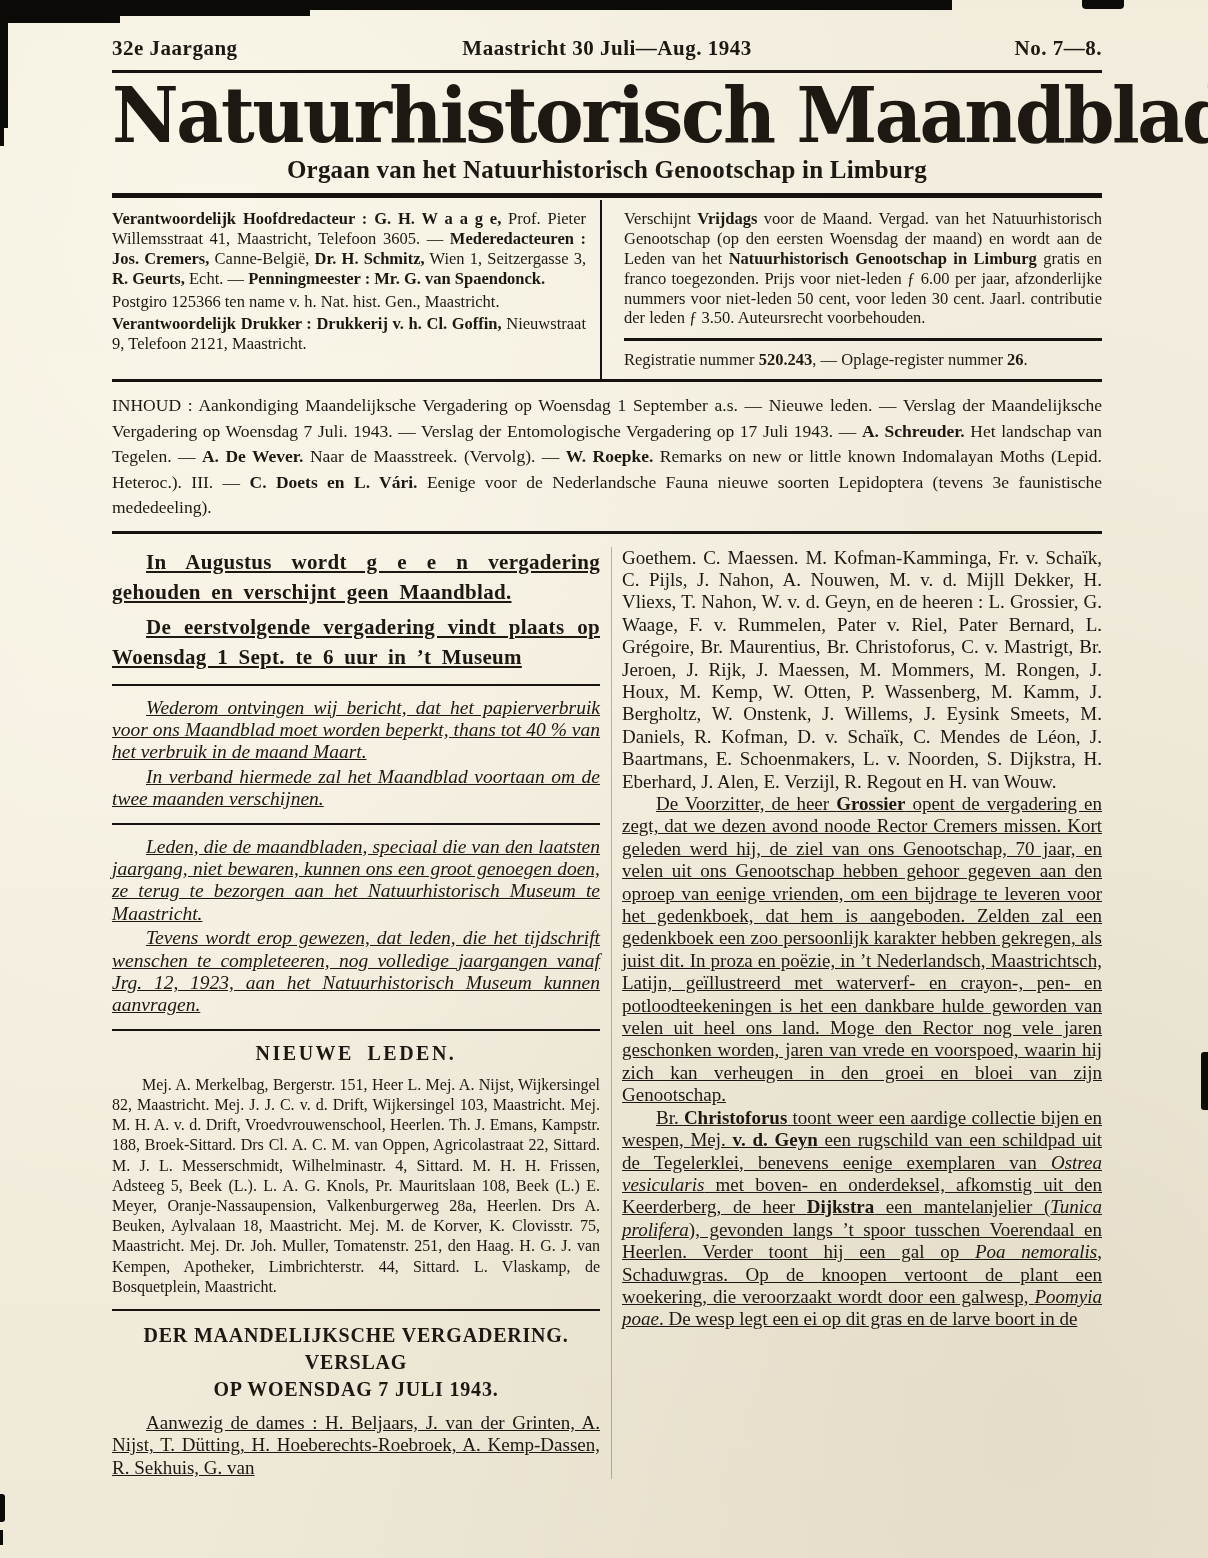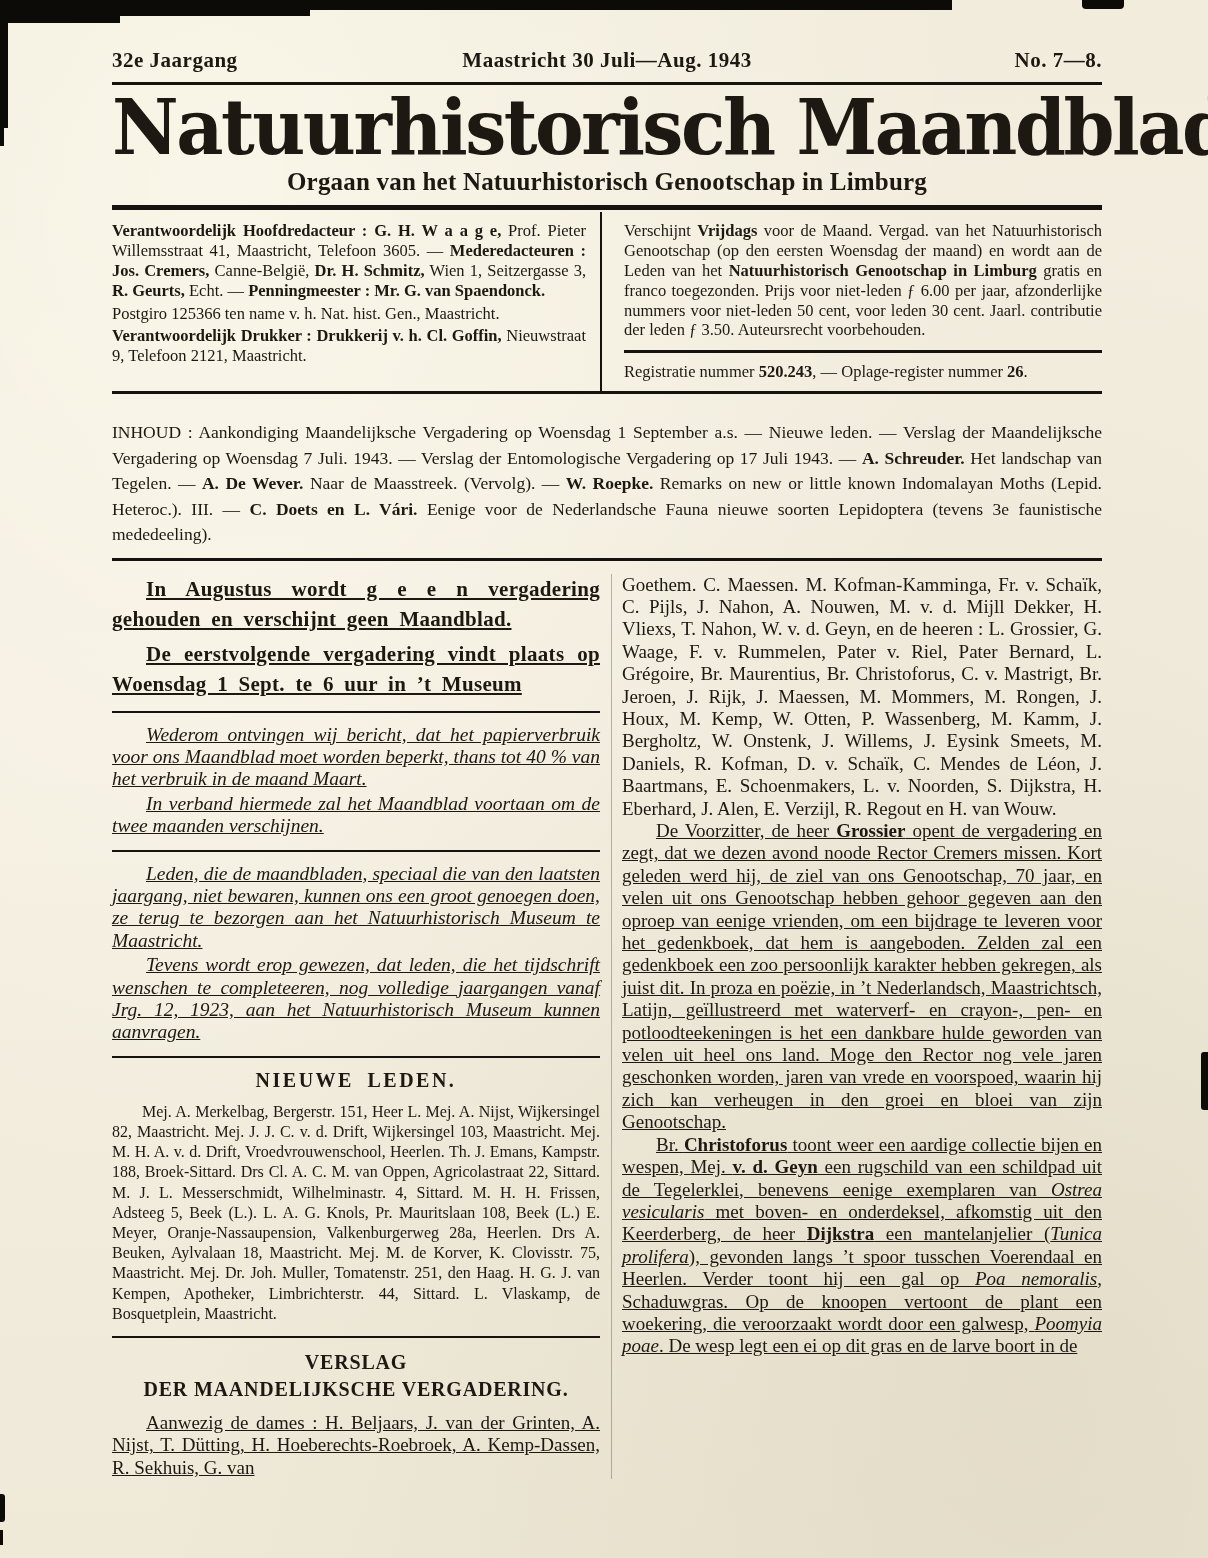--- a/index.html
+++ b/index.html
@@ -11,21 +11,21 @@
   *{margin:0;padding:0;box-sizing:border-box;}
   html,body{width:1208px;}
   body{font-family:"Liberation Serif", serif; background:#d8d2c2;}
   .sheet{
     position:relative;width:1208px;height:1558px;overflow:hidden;color:var(--ink);
     background:
       radial-gradient(ellipse at 18% 12%, rgba(255,252,240,.55), rgba(0,0,0,0) 55%),
       radial-gradient(ellipse at 85% 90%, rgba(205,195,170,.35), rgba(0,0,0,0) 60%),
       linear-gradient(180deg,#f1ecdc 0%,#f4efe1 45%,#efe9d8 100%);
   }
-  .content{position:absolute;left:112px;top:16px;width:990px;}
+  .content{position:absolute;left:112px;top:4px;width:990px;}
 
   
   .header-meta{
     margin-top:32px;display:grid;grid-template-columns:1fr auto 1fr;align-items:baseline;
     font-weight:bold;font-size:21px;letter-spacing:.5px;
   }
   .header-meta .hm-c{text-align:center;}
   .header-meta .hm-r{text-align:right;}
   .rule{border:none;background:var(--rule);height:3px;}
   .rule-thin{margin-top:9px;height:3px;}
@@ -42,21 +42,21 @@
   .masthead{display:flex;margin-top:2px;}
   .mh-left{width:488px;padding:9px 14px 9px 0;}
   .mh-divider{width:2px;background:var(--rule);}
   .mh-right{flex:1;padding:9px 0 9px 22px;}
   .masthead p{font-size:16.5px;line-height:19.8px;text-align:justify;}
   .mh-left p + p{margin-top:3px;}
   .mh-rule{height:3px;margin:10px 0 9px;}
   .mh-reg{text-align:left;}
 
   .rule-mid{height:3px;}
-  .inhoud{padding:26px 0 10px;font-size:17.5px;line-height:25.5px;text-align:justify;}
+  .inhoud{padding:11px 0 10px;font-size:17.5px;line-height:25.5px;text-align:justify;}
 
   
   .columns{display:flex;margin-top:13px;}
   .col-left{width:488px;}
   .col-gap{width:22px;display:flex;justify-content:center;}
   .col-gap-line{width:1px;background:rgba(40,32,20,.30);}
   .col-right{width:480px;}
 
   .col-left p, .col-right p{font-size:19px;line-height:22.4px;text-align:justify;}
   .indent{text-indent:34px;text-decoration:underline;}
@@ -152,22 +152,23 @@
 
         <p class="notice indent">Leden, die de maandbladen, speciaal die van den laatsten jaargang, niet bewaren, kunnen ons een groot genoegen doen, ze terug te bezorgen aan het Natuurhistorisch Museum te Maastricht.</p>
         <p class="notice indent">Tevens wordt erop gewezen, dat leden, die het tijdschrift wenschen te completeeren, nog volledige jaargangen vanaf Jrg. 12, 1923, aan het Natuurhistorisch Museum kunnen aanvragen.</p>
         <div class="col-rule"></div>
 
         <div class="sec-heading">NIEUWE LEDEN.</div>
         <p class="members">Mej. A. Merkelbag, Bergerstr. 151, Heer L. Mej. A. Nijst, Wijkersingel 82, Maastricht. Mej. J. J. C. v. d. Drift, Wijkersingel 103, Maastricht. Mej. M. H. A. v. d. Drift, Vroedvrouwenschool, Heerlen. Th. J. Emans, Kampstr. 188, Broek-Sittard. Drs Cl. A. C. M. van Oppen, Agricolastraat 22, Sittard. M. J. L. Messerschmidt, Wilhelminastr. 4, Sittard. M. H. H. Frissen, Adsteeg 5, Beek (L.). L. A. G. Knols, Pr. Mauritslaan 108, Beek (L.) E. Meyer, Oranje-Nassaupension, Valkenburgerweg 28a, Heerlen. Drs A. Beuken, Aylvalaan 18, Maastricht. Mej. M. de Korver, K. Clovisstr. 75, Maastricht. Mej. Dr. Joh. Muller, Tomatenstr. 251, den Haag. H. G. J. van Kempen, Apotheker, Limbrichterstr. 44, Sittard. L. Vlaskamp, de Bosquetplein, Maastricht.</p>
         <div class="col-rule"></div>
 
         <div class="verslag-heading">
+          <div>DER MAANDELIJKSCHE VERGADERING.</div>
           <div>VERSLAG</div>
-          <div>DER MAANDELIJKSCHE VERGADERING.</div>
+          <div>OP WOENSDAG 7 JULI 1943.</div>
         </div>
         <p class="attendees indent">Aanwezig de dames : H. Beljaars, J. van der Grinten, A. Nijst, T. Dütting, H. Hoeberechts-Roebroek, A. Kemp-Dassen, R. Sekhuis, G. van</p>
       </div>
 
       <div class="col-gap">
         <div class="col-gap-line"></div>
       </div>
 
       <div class="col-right">
         <p>Goethem. C. Maessen. M. Kofman-Kamminga, Fr. v. Schaïk, C. Pijls, J. Nahon, A. Nouwen, M. v. d. Mijll Dekker, H. Vliexs, T. Nahon, W. v. d. Geyn, en de heeren : L. Grossier, G. Waage, F. v. Rummelen, Pater v. Riel, Pater Bernard, L. Grégoire, Br. Maurentius, Br. Christoforus, C. v. Mastrigt, Br. Jeroen, J. Rijk, J. Maessen, M. Mommers, M. Rongen, J. Houx, M. Kemp, W. Otten, P. Wassenberg, M. Kamm, J. Bergholtz, W. Onstenk, J. Willems, J. Eysink Smeets, M. Daniels, R. Kofman, D. v. Schaïk, C. Mendes de Léon, J. Baartmans, E. Schoenmakers, L. v. Noorden, S. Dijkstra, H. Eberhard, J. Alen, E. Verzijl, R. Regout en H. van Wouw.</p>

